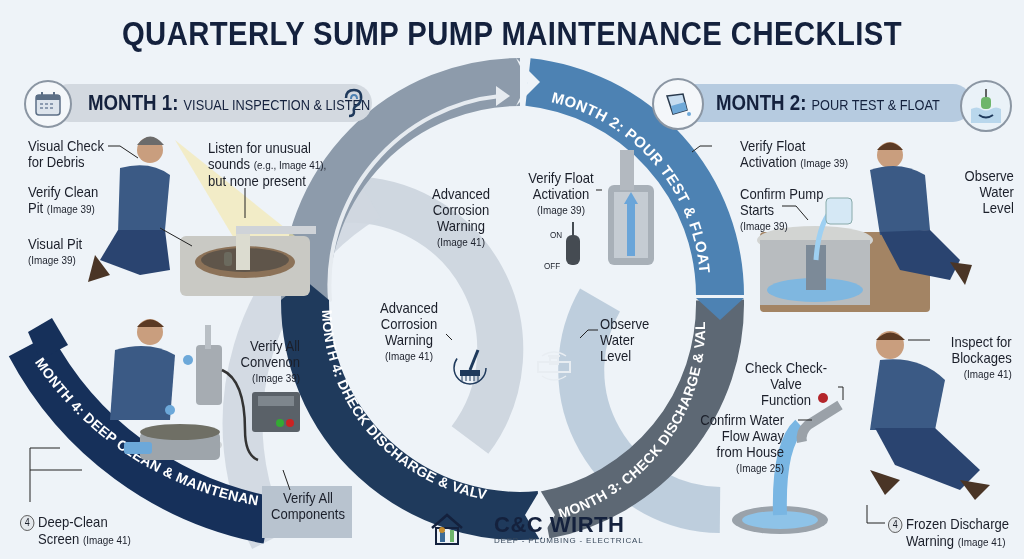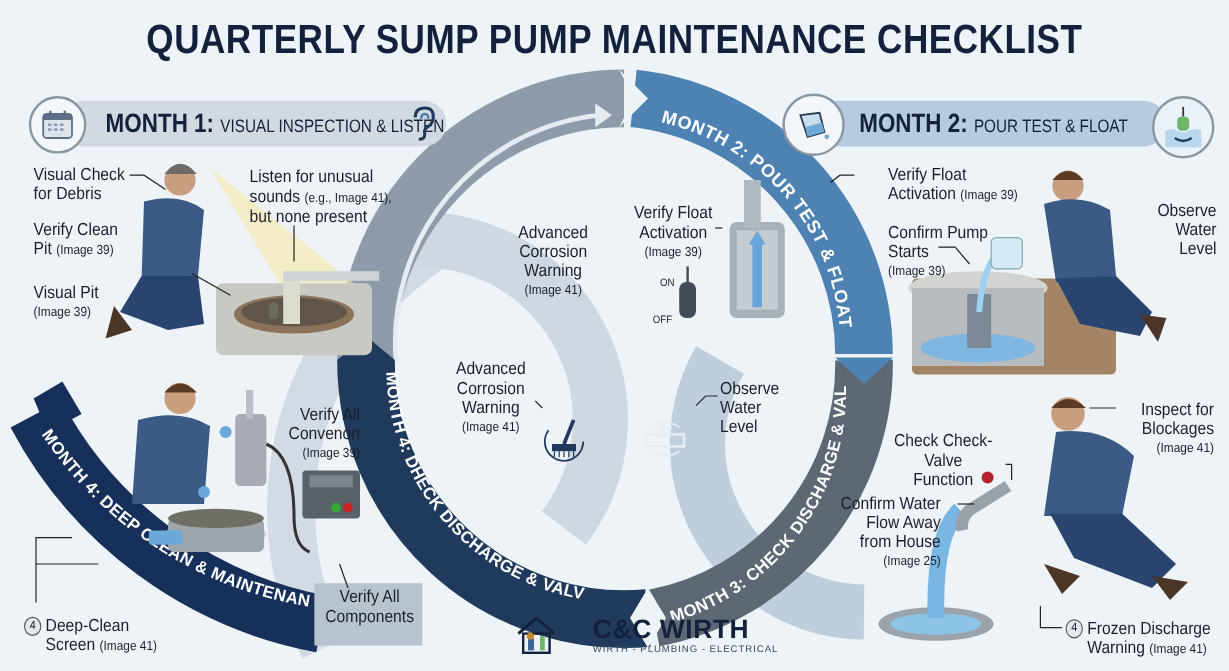--- a/index.html
+++ b/index.html
@@ -354,15 +354,15 @@
 <div class="logo">
   <svg width="34" height="34" viewBox="0 0 34 34">
     <path d="M 2 16 L 17 3 L 32 16" fill="none" stroke="#14213d" stroke-width="2.5"></path>
     <rect x="6" y="16" width="22" height="16" fill="none" stroke="#14213d" stroke-width="2"></rect>
     <rect x="10" y="20" width="5" height="10" fill="#3a6a98"></rect>
     <rect x="20" y="18" width="4" height="12" fill="#6fb66b"></rect>
     <circle cx="12" cy="18" r="3" fill="#c28a2e"></circle>
   </svg>
   <div style="margin-left:6px;">
     <div class="logo-name">C&amp;C WIRTH</div>
-    <div class="logo-tag">WIRTH - PLUMBING - ELECTRICAL</div>
+    <div class="logo-tag">DEEP - PLUMBING - ELECTRICAL</div>
   </div>
 </div>
 
 </body></html>

